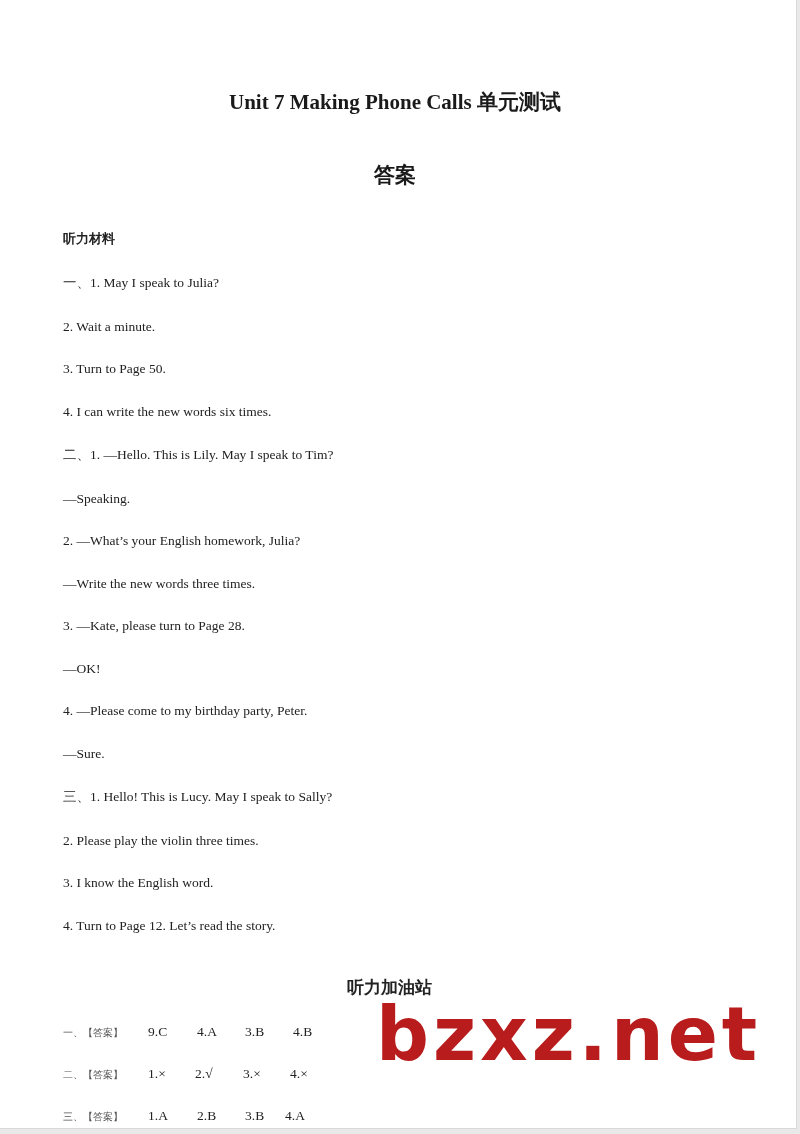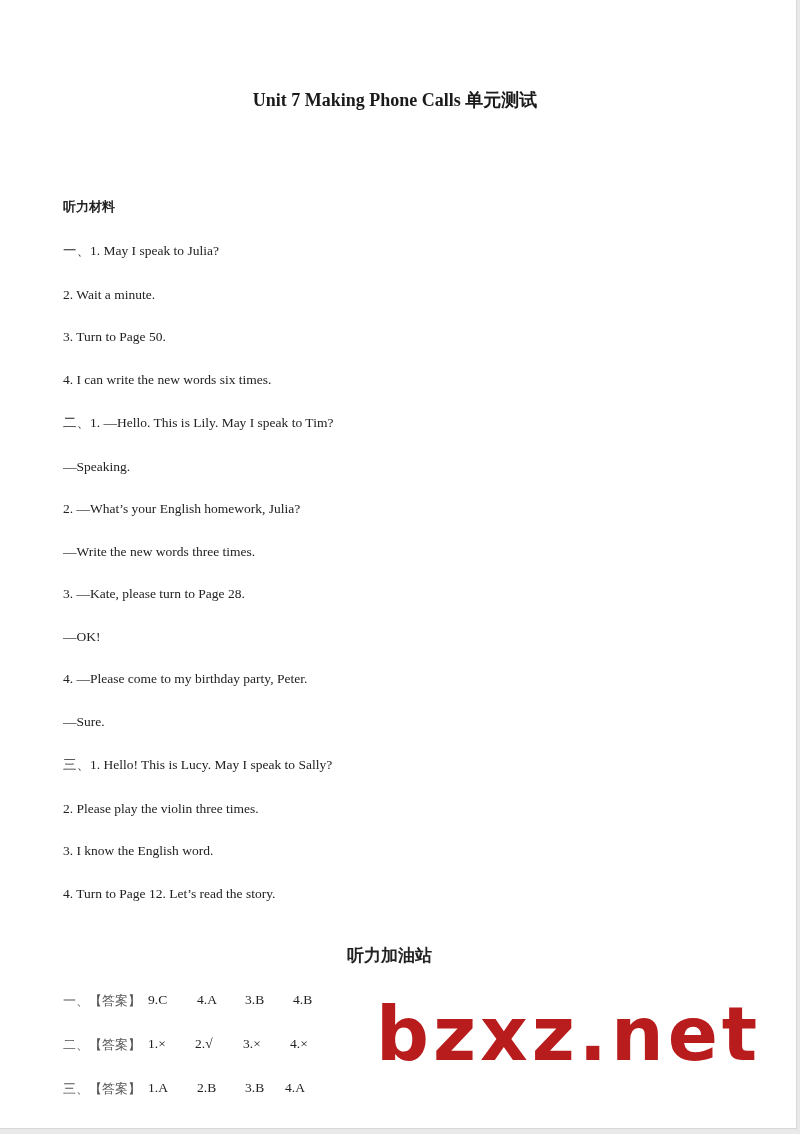--- a/index.html
+++ b/index.html
@@ -8,52 +8,53 @@
     font-family: "Liberation Serif", "DejaVu Serif", serif; color: #222;
   }
   .page {
     position: absolute; left: 0; top: 0; width: 796px; height: 1128px; background: #fff;
     border-right: 1px solid #d8d8d8; border-bottom: 1px solid #d8d8d8;
   }
   .title {
     position: absolute; left: 0; width: 790px; text-align: center;
     font-weight: bold; color: #1a1a1a;
   }
-  .t1 { top: 88px; font-size: 18px; }
+  .t1 { top: 88px; font-size: 21px; }
   .t2 { top: 133px; font-size: 21px; font-family: "DejaVu Sans", sans-serif; }
   .label-bold {
     position: absolute; left: 63px; top: 174px; font-size: 13px; font-weight: bold;
     font-family: "DejaVu Sans", sans-serif;
   }
   .line {
     position: absolute; left: 63px; font-size: 13.5px; white-space: nowrap; color: #222;
   }
   .section-head {
     position: absolute; left: 0; width: 790px; text-align: center;
     font-family: "DejaVu Sans", sans-serif; font-weight: bold; font-size: 17px; color: #222;
     padding-left: 0;
   }
   .sh-inner { position: absolute; left: 347px; }
   .ans-row { position: absolute; left: 63px; font-size: 13.5px; white-space: nowrap; }
-  .ans-row .prefix { font-family: "DejaVu Sans", sans-serif; font-size: 13px; color: #555; display: inline-block; width: 85px; }
+  .ans-row .prefix { font-family: "DejaVu Sans", sans-serif; font-size: 10px; color: #555; display: inline-block; width: 85px; }
   .ans-row .item { position: absolute; top: 0; }
   .watermark {
     position: absolute; left: 376px; top: 991px; font-family: "DejaVu Sans", sans-serif;
     font-weight: bold; font-size: 74px; color: #b91c1c; letter-spacing: 4px; z-index: 0;
   }
   .z { position: relative; z-index: 1; }
 </style>
 </head>
 <body>
 
 <div class="page">
 
   <div class="watermark">bzxz.net</div>
 
   <div class="title t1 z">Unit 7 Making Phone Calls  单元测试</div>
+  <div class="title t2 z">答案</div>
 
   <div class="label-bold z">听力材料</div>
 
   <div class="line z" style="top:200px">一、1. May I speak to Julia?</div>
   <div class="line z" style="top:227px">2. Wait a minute.</div>
   <div class="line z" style="top:253px">3. Turn to Page 50.</div>
   <div class="line z" style="top:280px">4. I can write the new words six times.</div>
   <div class="line z" style="top:306px">二、1.  —Hello. This is Lily. May I speak to Tim?</div>
   <div class="line z" style="top:333px">—Speaking.</div>
   <div class="line z" style="top:359px">2.  —What’s your English homework, Julia?</div>

